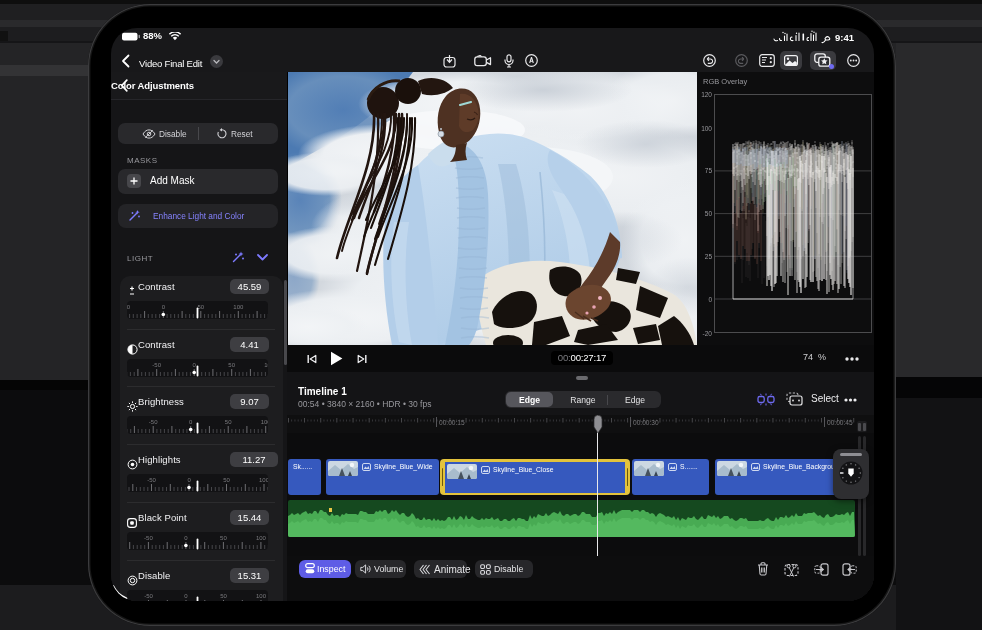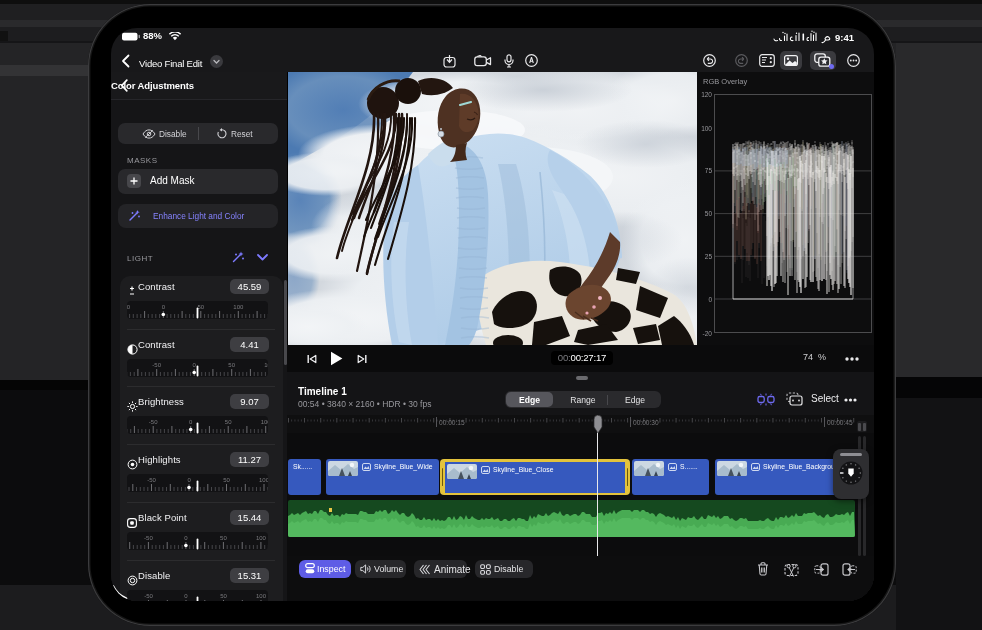--- a/index.html
+++ b/index.html
@@ -321,21 +321,21 @@
           <circle cx="63.7" cy="13.5" r="1.8" fill="#fff"></circle>
           <rect x="69.6" y="6.5" width="1.8" height="11" fill="#fff" rx="0.9"></rect>
         </svg>
       </div>
       <div style="position:absolute;left:7px;top:110px;width:148px;height:1px;background:#2c2c2e"></div>
       <div style="position:absolute;left:7px;top:180px;width:12px;height:12px"><svg width="11" height="11" viewBox="0 0 11 11">
           <circle cx="5.5" cy="5.5" r="4.4" fill="none" stroke="#fff" stroke-width="1"></circle>
           <circle cx="5.5" cy="5.5" r="1.8" fill="#fff"></circle>
         </svg></div>
       <div style="position:absolute;left:18px;top:178px;font-size:9.5px;color:#f2f2f4;letter-spacing:0.1px">Highlights</div>
-      <div style="position:absolute;left:110px;top:176px;width:39px;height:15px;background:#3e3e42;border-radius:5px;text-align:center;line-height:15px;font-size:9.5px;color:#fff">11.27</div>
+      <div style="position:absolute;left:110px;top:176px;width:48px;height:15px;background:#3e3e42;border-radius:5px;text-align:center;line-height:15px;font-size:9.5px;color:#fff">11.27</div>
       <div style="position:absolute;left:7px;top:198.10000000000002px;width:141px;height:18px;background:#121214;border-radius:4px;overflow:hidden">
         <svg width="141" height="18" style="position:absolute;left:0;top:0">
           <text x="-12.9525" y="8" font-size="6" fill="#7a7a7e" text-anchor="middle" font-family="Liberation Sans, sans-serif">-100</text>
           <text x="24.5475" y="8" font-size="6" fill="#7a7a7e" text-anchor="middle" font-family="Liberation Sans, sans-serif">-50</text>
           <text x="62.0475" y="8" font-size="6" fill="#7a7a7e" text-anchor="middle" font-family="Liberation Sans, sans-serif">0</text>
           <text x="99.5475" y="8" font-size="6" fill="#7a7a7e" text-anchor="middle" font-family="Liberation Sans, sans-serif">50</text>
           <text x="137.0475" y="8" font-size="6" fill="#7a7a7e" text-anchor="middle" font-family="Liberation Sans, sans-serif">100</text>
           <rect x="1.5" y="13" width="1" height="4" fill="#46464a"></rect>
           <rect x="5.3" y="10" width="1" height="7" fill="#6e6e72"></rect>
           <rect x="9.0" y="13" width="1" height="4" fill="#46464a"></rect>

